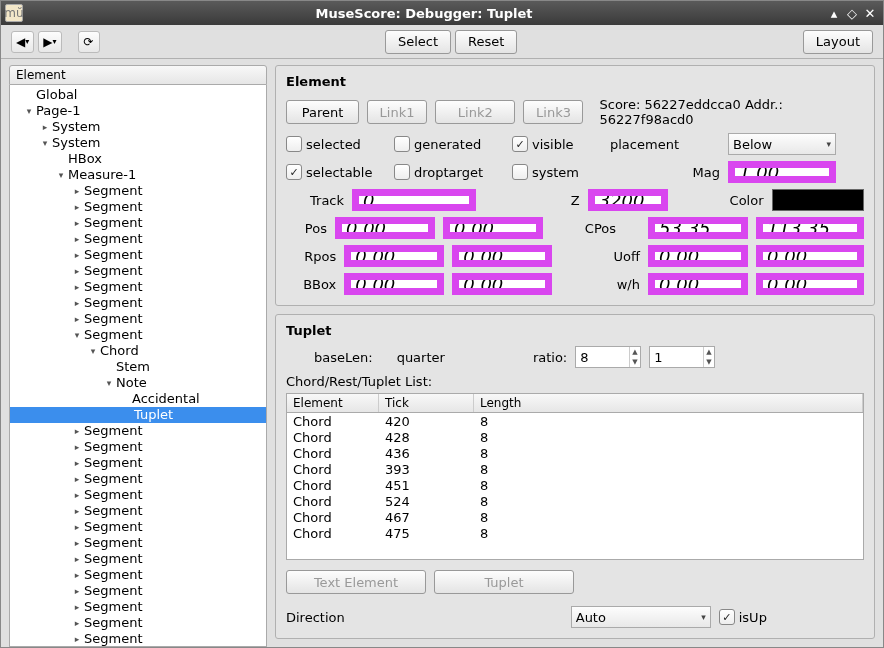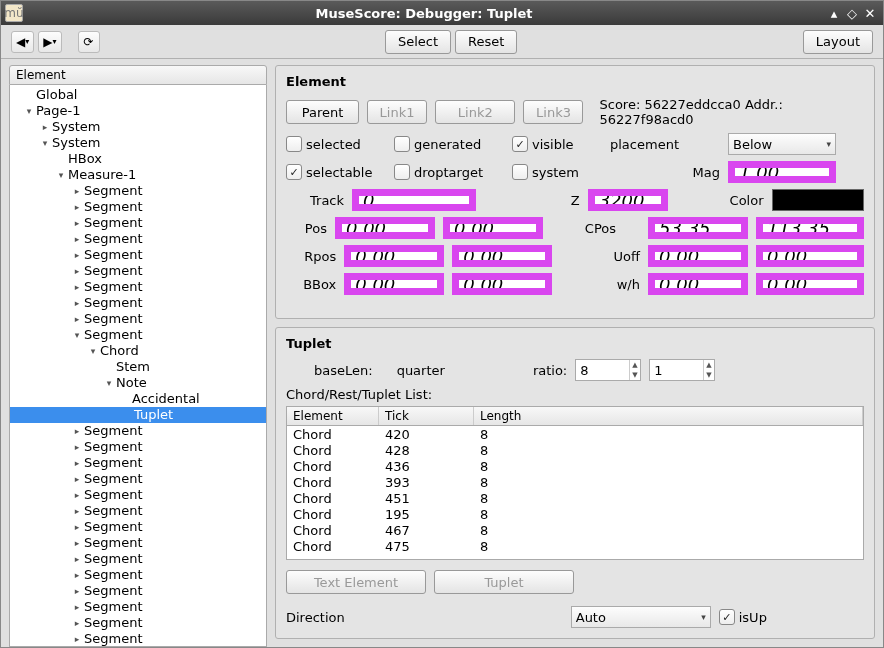--- a/index.html
+++ b/index.html
@@ -325,21 +325,21 @@
 
         <div class="row">
           <div class="lbl" style="width:68px">Rpos</div>
           <input class="input" style="width: 100px;" value="0.00">
           <input class="input" style="width: 100px;" value="0.00">
           <div class="lbl" style="width:108px">Uoff</div>
           <input class="input" style="width: 100px;" value="0.00">
           <input class="input" style="width: 108px;" value="0.00">
         </div>
 
-        <div class="row" style="margin-bottom:13px">
+        <div class="row" style="margin-bottom:0">
           <div class="lbl" style="width:68px">BBox</div>
           <input class="input" style="width: 100px;" value="0.00">
           <input class="input" style="width: 100px;" value="0.00">
           <div class="lbl" style="width:108px">w/h</div>
           <input class="input" style="width: 100px;" value="0.00">
           <input class="input" style="width: 108px;" value="0.00">
         </div>
       </div>
 
       <div class="group" style="flex:1; overflow:hidden; display:flex; flex-direction:column">
@@ -396,21 +396,21 @@
               <div class="col-tick">393</div>
               <div class="col-len">8</div>
             </div>
             <div class="list-row">
               <div class="col-el">Chord</div>
               <div class="col-tick">451</div>
               <div class="col-len">8</div>
             </div>
             <div class="list-row">
               <div class="col-el">Chord</div>
-              <div class="col-tick">195</div>
+              <div class="col-tick">524</div>
               <div class="col-len">8</div>
             </div>
             <div class="list-row">
               <div class="col-el">Chord</div>
               <div class="col-tick">467</div>
               <div class="col-len">8</div>
             </div>
             <div class="list-row">
               <div class="col-el">Chord</div>
               <div class="col-tick">475</div>

